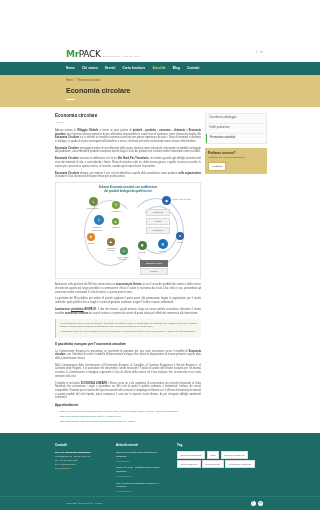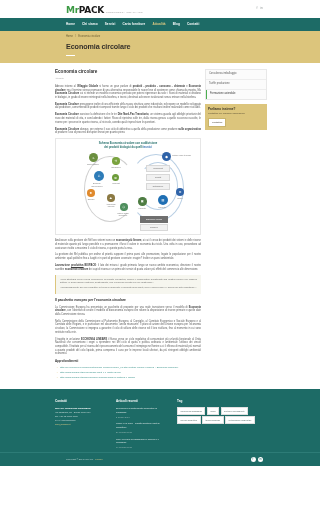--- a/index.html
+++ b/index.html
@@ -6,24 +6,24 @@
   html, body { margin:0; padding:0; }
   body {
     width:320px; height:517px; overflow:hidden;
     background:#ffffff;
     font-family:"Liberation Sans", sans-serif;
     font-size:3px; line-height:1.45; color:#4a4a4a;
   }
   .page { width:320px; height:517px; position:relative; }
 
   
-  .topbar { height:18px; background:#ffffff; position:relative; }
+  .topbar { height:18px; background:#ffffff; position:relative;margin-top:44px; }
   .logo { position:absolute; left:66px; top:4px; display:flex; align-items:baseline; }
   .logo-mr { font-size:9px; font-weight:bold; color:#3d9a45; letter-spacing:-.3px; font-family:"DejaVu Sans", sans-serif; }
-  .logo-pack { font-size:9px; font-weight:bold; color:#1a1a1a; letter-spacing:-.3px; font-family:"DejaVu Sans", sans-serif; }
+  .logo-pack { font-size:9px; font-weight:normal; color:#1a1a1a; letter-spacing:-.3px; font-family:"DejaVu Sans", sans-serif; }
   .logo-tag { font-size:2.3px; color:#9b9b9b; letter-spacing:.35px; margin-left:2px; white-space:nowrap; }
   .top-social { position:absolute; right:57px; top:6px; display:flex; gap:3px; }
   .top-social span { font-size:3.4px; color:#9aa0a0; }
 
   
   .navbar { height:13px; background:#1d6b66; display:flex; align-items:center; }
   .nav-inner { margin-left:66px; display:flex; gap:7px; align-items:center; }
   .nav-item { font-size:3.1px; font-weight:bold; color:#ffffff; white-space:nowrap; letter-spacing:.1px; }
   .nav-item.active { color:#e3cd84; }
 

